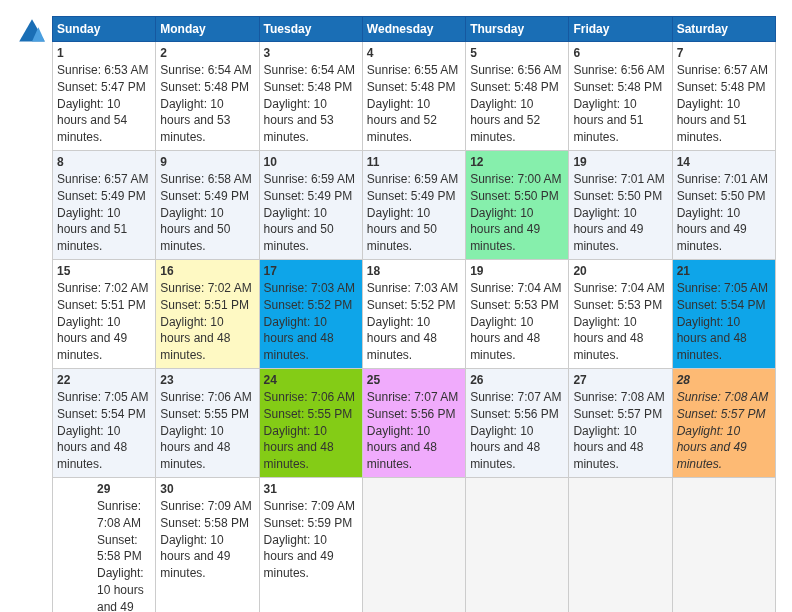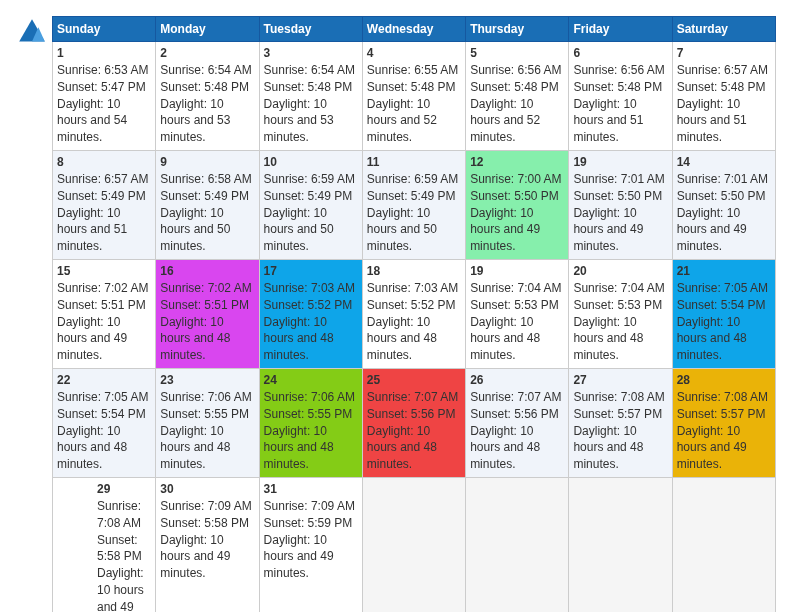--- a/index.html
+++ b/index.html
@@ -193,21 +193,21 @@
           <td style="background: rgb(240, 244, 250);">
         <span class="day-num">14</span>
         <div class="day-info">Sunrise: 7:01 AM<br>Sunset: 5:50 PM<br>Daylight: 10 hours and 49 minutes.</div>
       </td>
         </tr>
         <tr>
           <td style="background: rgb(255, 255, 255);">
         <span class="day-num">15</span>
         <div class="day-info">Sunrise: 7:02 AM<br>Sunset: 5:51 PM<br>Daylight: 10 hours and 49 minutes.</div>
       </td>
-          <td style="background: #d946ef;">
+          <td style="background: #fef9c3;">
         <span class="day-num">16</span>
         <div class="day-info">Sunrise: 7:02 AM<br>Sunset: 5:51 PM<br>Daylight: 10 hours and 48 minutes.</div>
       </td>
           <td style="background: #0ea5e9;">
         <span class="day-num">17</span>
         <div class="day-info">Sunrise: 7:03 AM<br>Sunset: 5:52 PM<br>Daylight: 10 hours and 48 minutes.</div>
       </td>
           <td style="background: rgb(255, 255, 255); margin-top: 11px;">
         <span class="day-num">18</span>
         <div class="day-info">Sunrise: 7:03 AM<br>Sunset: 5:52 PM<br>Daylight: 10 hours and 48 minutes.</div>
@@ -231,33 +231,33 @@
         <div class="day-info">Sunrise: 7:05 AM<br>Sunset: 5:54 PM<br>Daylight: 10 hours and 48 minutes.</div>
       </td>
           <td style="background: rgb(240, 244, 250); margin-left: 13px;">
         <span class="day-num">23</span>
         <div class="day-info">Sunrise: 7:06 AM<br>Sunset: 5:55 PM<br>Daylight: 10 hours and 48 minutes.</div>
       </td>
           <td style="background: #84cc16;">
         <span class="day-num">24</span>
         <div class="day-info">Sunrise: 7:06 AM<br>Sunset: 5:55 PM<br>Daylight: 10 hours and 48 minutes.</div>
       </td>
-          <td style="background: #ef4444;">
+          <td style="background: #f0abfc;">
         <span class="day-num">25</span>
         <div class="day-info">Sunrise: 7:07 AM<br>Sunset: 5:56 PM<br>Daylight: 10 hours and 48 minutes.</div>
       </td>
           <td style="background: rgb(240, 244, 250);">
         <span class="day-num">26</span>
         <div class="day-info">Sunrise: 7:07 AM<br>Sunset: 5:56 PM<br>Daylight: 10 hours and 48 minutes.</div>
       </td>
           <td style="background: rgb(240, 244, 250);">
         <span class="day-num">27</span>
         <div class="day-info">Sunrise: 7:08 AM<br>Sunset: 5:57 PM<br>Daylight: 10 hours and 48 minutes.</div>
       </td>
-          <td style="background: #eab308;">
+          <td style="background: #fdba74; font-style: italic;">
         <span class="day-num">28</span>
         <div class="day-info">Sunrise: 7:08 AM<br>Sunset: 5:57 PM<br>Daylight: 10 hours and 49 minutes.</div>
       </td>
         </tr>
         <tr>
           <td style="background: rgb(255, 255, 255); padding-left: 44px;">
         <span class="day-num">29</span>
         <div class="day-info">Sunrise: 7:08 AM<br>Sunset: 5:58 PM<br>Daylight: 10 hours and 49 minutes.</div>
       </td>
           <td style="background: rgb(255, 255, 255);">

